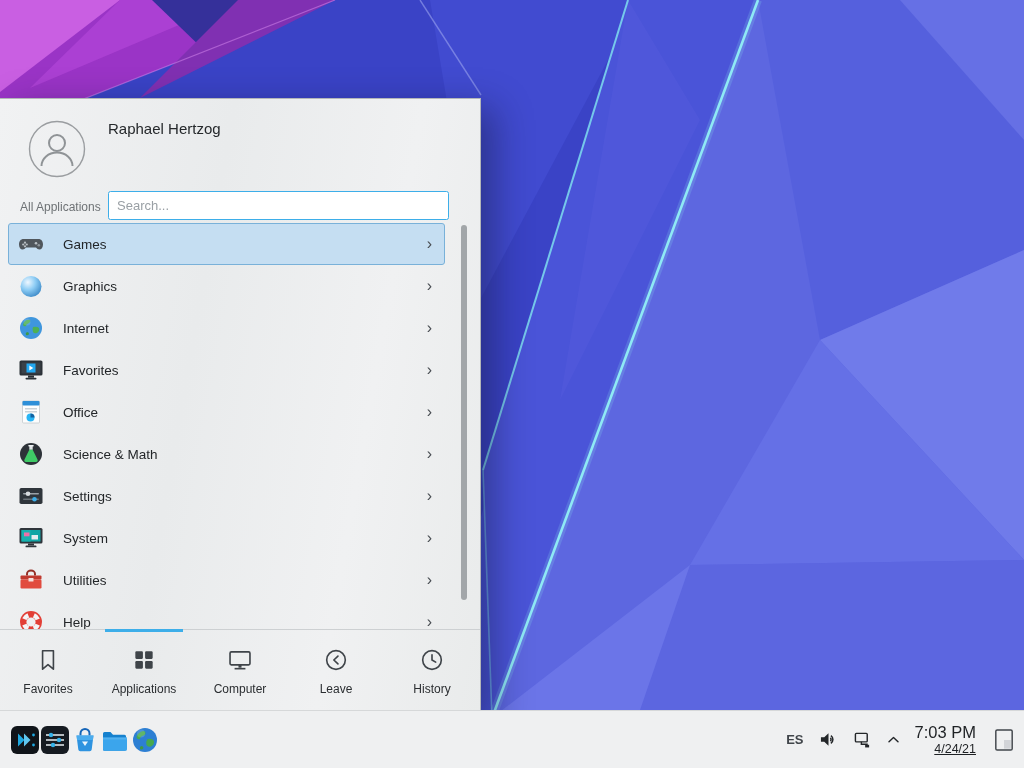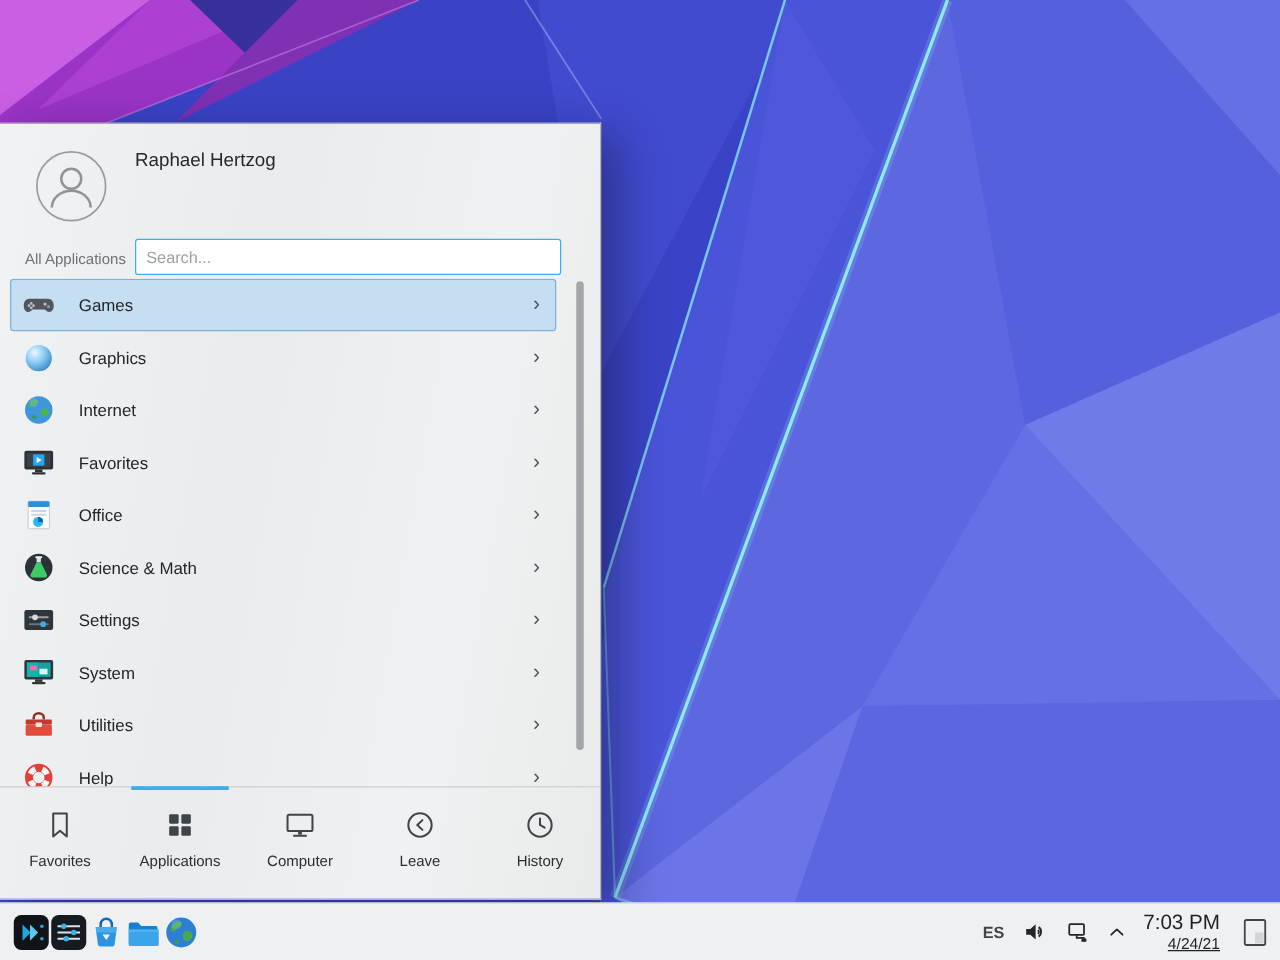--- a/index.html
+++ b/index.html
@@ -53,21 +53,21 @@
     flex:none; height:90px; border-top:1px solid #cdd0d2;
     display:flex;
   }
   .tab { flex:1; position:relative; display:flex; flex-direction:column; align-items:center; padding-top:17px; cursor:default; }
   .tab svg { width:26px; height:26px; display:block; }
   .tab-label { margin-top:9px; font-size:12px; color:#2b2e31; }
   .tab-indicator { position:absolute; top:-1px; left:9px; right:9px; height:3px; background:#3daee9; }
 
   
   .taskbar {
-    position:absolute; left:0; bottom:0; width:1024px; height:46px;
+    position:absolute; left:0; bottom:0; width:1024px; height:58px;
     background:#eff0f1; border-top:1px solid #d6d8d9;
     display:flex; align-items:center; padding:0 10px; 
   }
   .task-icon { width:30px; height:30px; flex:none; cursor:pointer; }
   .task-icon svg { width:30px; height:30px; display:block; }
   .tray { margin-left:auto; display:flex; align-items:center; gap:15px; }
   .kbd-layout { font-size:13px; font-weight:bold; color:#40454a; cursor:pointer; }
   .tray-ic { display:flex; align-items:center; cursor:pointer; }
   .clock { text-align:right; line-height:1.12; cursor:default; }
   .clock .time { font-size:16.5px; color:#1e2124; }

